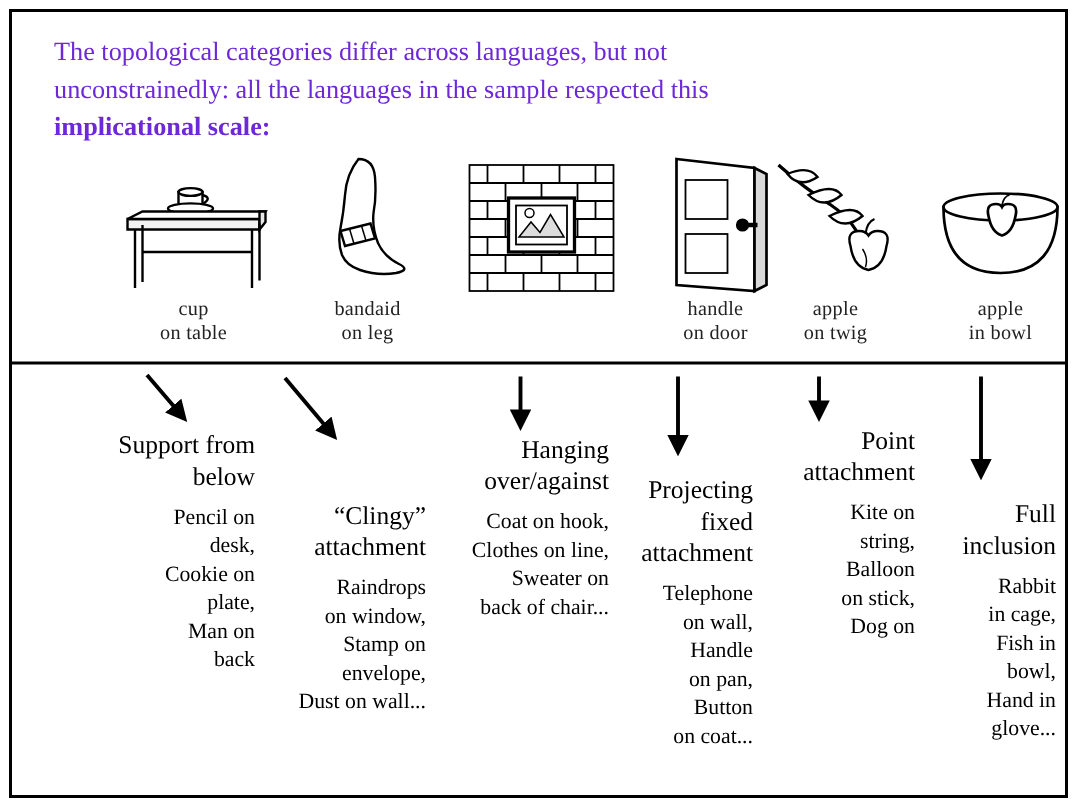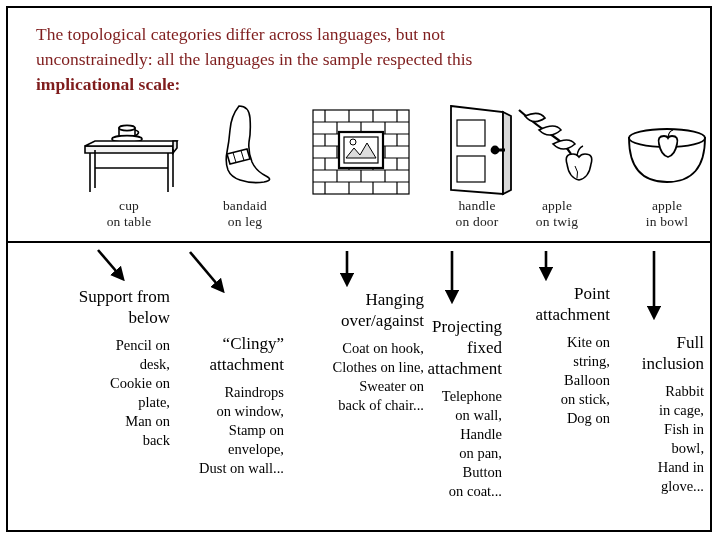--- a/index.html
+++ b/index.html
@@ -34,21 +34,21 @@
   }
 
   
   .caption {
     position: absolute;
     left: 36px;
     top: 22px;
     width: 640px;
     font-size: 17.5px;
     line-height: 25px;
-    color: #7f1d1d;
+    color: #6d28d9;
   }
   .caption b { font-weight: bold; }
 
   
   .pic-row {
     position: absolute;
     left: 8px;
     top: 100px;
     width: 572px;
     height: 135px;
@@ -285,21 +285,21 @@
     </div>
     <div class="cat-examples">
       <div>Raindrops</div>
       <div>on window,</div>
       <div>Stamp on</div>
       <div>envelope,</div>
       <div>Dust on wall...</div>
     </div>
   </div>
 
-  <div class="cat" style="left:290px; top:289px; width:134px;">
+  <div class="cat" style="left:272px; top:289px; width:134px;">
     <div class="cat-title">
       <div>Hanging</div>
       <div>over/against</div>
     </div>
     <div class="cat-examples">
       <div>Coat on hook,</div>
       <div>Clothes on line,</div>
       <div>Sweater on</div>
       <div>back of chair...</div>
     </div>

